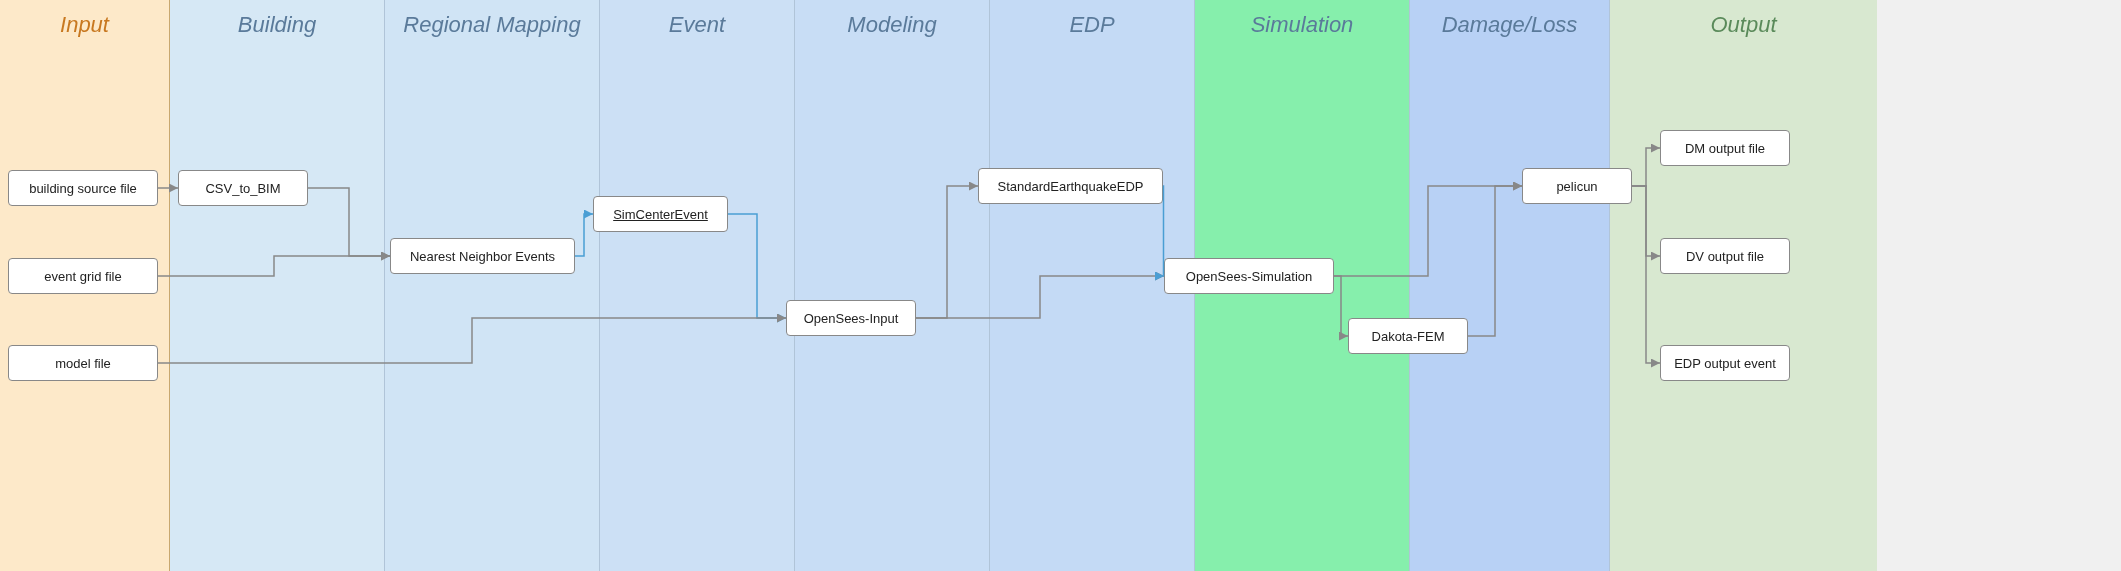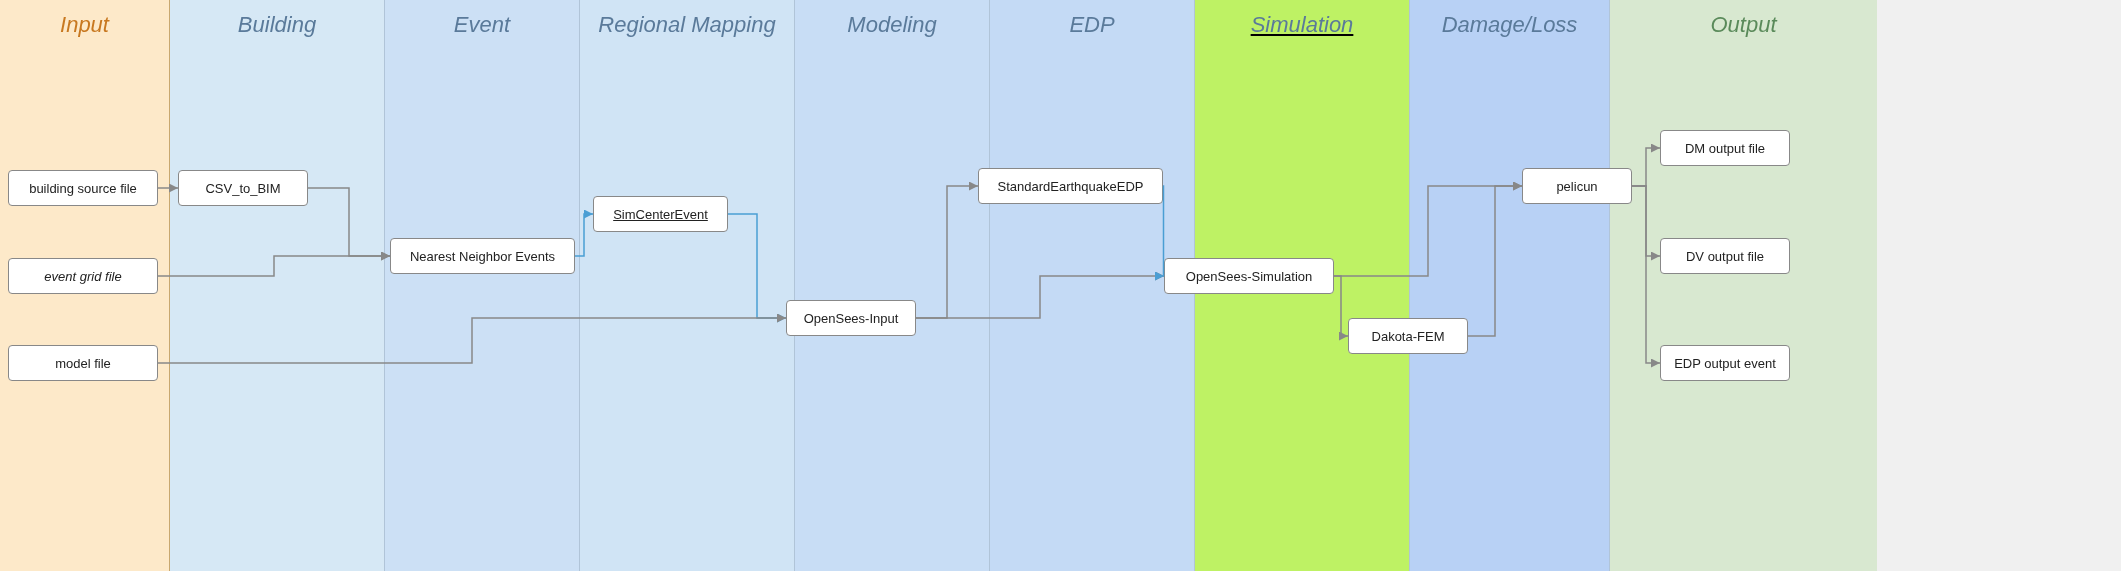--- a/index.html
+++ b/index.html
@@ -54,22 +54,21 @@
     .col-modeling {
       width: 195px;
       background-color: #c8ddf5;
     }
     .col-edp {
       width: 205px;
       background-color: #c4daf5;
     }
     .col-simulation {
       width: 215px;
-      background-color: #bef264;
-      text-decoration: underline;
+      background-color: #86efac;
     }
     .col-uq {
       width: 165px;
       background-color: #bcd4f5;
     }
     .col-damage {
       width: 200px;
       background-color: #b8d1f5;
     }
     .col-output {
@@ -109,25 +108,25 @@
 <body>
 
 <div class="diagram-container">
 
   <div class="column col-input">
     <div class="column-header col-input-header">Input</div>
   </div>
   <div class="column col-building">
     <div class="column-header">Building</div>
   </div>
+  <div class="column col-regional">
+    <div class="column-header">Regional Mapping</div>
+  </div>
   <div class="column col-event">
     <div class="column-header">Event</div>
-  </div>
-  <div class="column col-regional">
-    <div class="column-header">Regional Mapping</div>
   </div>
   <div class="column col-modeling">
     <div class="column-header">Modeling</div>
   </div>
   <div class="column col-edp">
     <div class="column-header">EDP</div>
   </div>
   <div class="column col-simulation">
     <div class="column-header">Simulation</div>
   </div>
@@ -142,21 +141,21 @@
       <defs>
         <marker id="arrow-gray" markerWidth="8" markerHeight="8" refX="6" refY="3" orient="auto">
           <polygon points="0 0, 6 3, 0 6" fill="#888"></polygon>
         </marker>
         <marker id="arrow-blue" markerWidth="8" markerHeight="8" refX="6" refY="3" orient="auto">
           <polygon points="0 0, 6 3, 0 6" fill="#4a9ed4"></polygon>
         </marker>
       </defs>
 
   <foreignObject x="8" y="170" width="150" height="36"><div class="node-box" style="width: 150px; height: 36px; display: flex; align-items: center; justify-content: center;">building source file</div></foreignObject>
-      <foreignObject x="8" y="258" width="150" height="36"><div class="node-box" style="width: 150px; height: 36px; display: flex; align-items: center; justify-content: center; font-style: italic;">event grid file</div></foreignObject>
+      <foreignObject x="8" y="258" width="150" height="36"><div class="node-box" style="width: 150px; height: 36px; display: flex; align-items: center; justify-content: center;">event grid file</div></foreignObject>
       <foreignObject x="8" y="345" width="150" height="36"><div class="node-box" style="width: 150px; height: 36px; display: flex; align-items: center; justify-content: center;">model file</div></foreignObject>
       <foreignObject x="178" y="170" width="130" height="36"><div class="node-box" style="width: 130px; height: 36px; display: flex; align-items: center; justify-content: center;">CSV_to_BIM</div></foreignObject>
       <foreignObject x="390" y="238" width="185" height="36"><div class="node-box" style="width: 185px; height: 36px; display: flex; align-items: center; justify-content: center;">Nearest Neighbor Events</div></foreignObject>
       <foreignObject x="593" y="196" width="135" height="36"><div class="node-box" style="width: 135px; height: 36px; display: flex; align-items: center; justify-content: center; text-decoration: underline;">SimCenterEvent</div></foreignObject>
       <foreignObject x="786" y="300" width="130" height="36"><div class="node-box" style="width: 130px; height: 36px; display: flex; align-items: center; justify-content: center;">OpenSees-Input</div></foreignObject>
       <foreignObject x="978" y="168" width="185" height="36"><div class="node-box" style="width: 185px; height: 36px; display: flex; align-items: center; justify-content: center;">StandardEarthquakeEDP</div></foreignObject>
       <foreignObject x="1164" y="258" width="170" height="36"><div class="node-box" style="width: 170px; height: 36px; display: flex; align-items: center; justify-content: center;">OpenSees-Simulation</div></foreignObject>
       <foreignObject x="1348" y="318" width="120" height="36"><div class="node-box" style="width: 120px; height: 36px; display: flex; align-items: center; justify-content: center;">Dakota-FEM</div></foreignObject>
       <foreignObject x="1522" y="168" width="110" height="36"><div class="node-box" style="width: 110px; height: 36px; display: flex; align-items: center; justify-content: center;">pelicun</div></foreignObject>
       <foreignObject x="1660" y="130" width="130" height="36"><div class="node-box" style="width: 130px; height: 36px; display: flex; align-items: center; justify-content: center;">DM output file</div></foreignObject>

